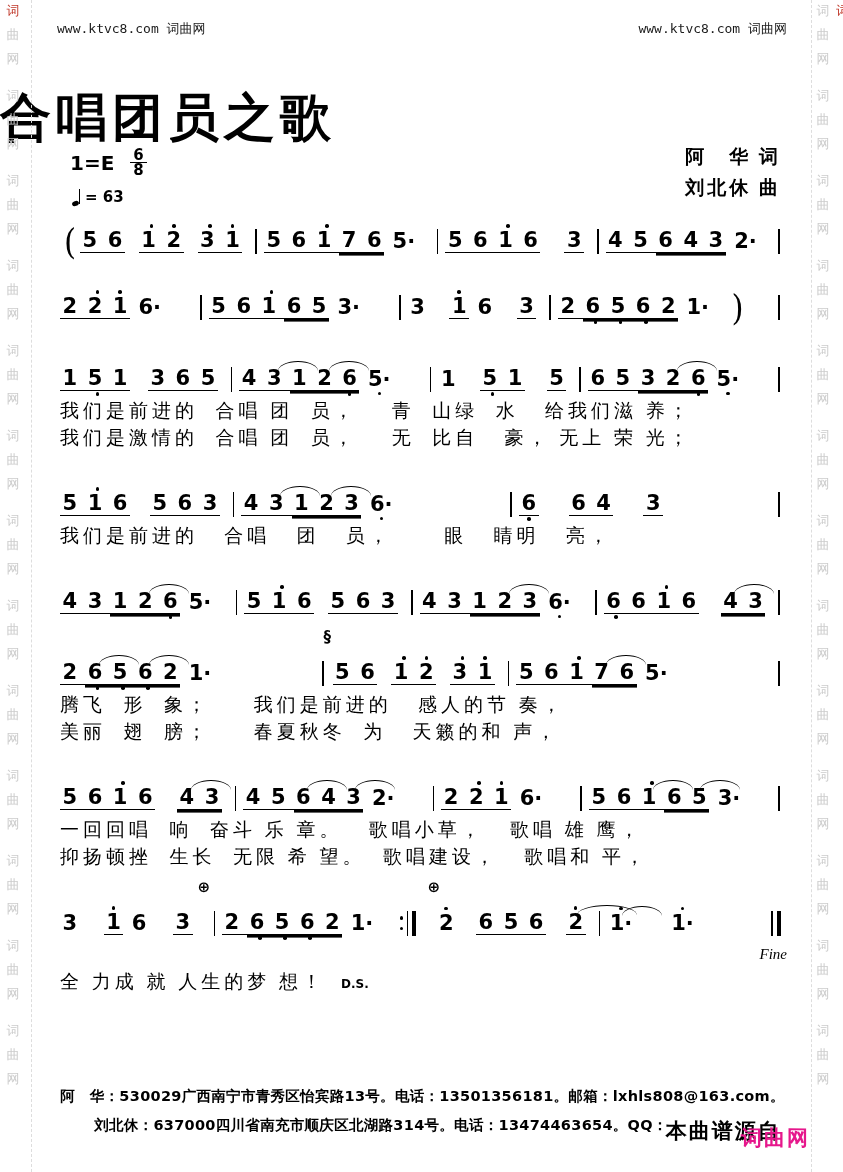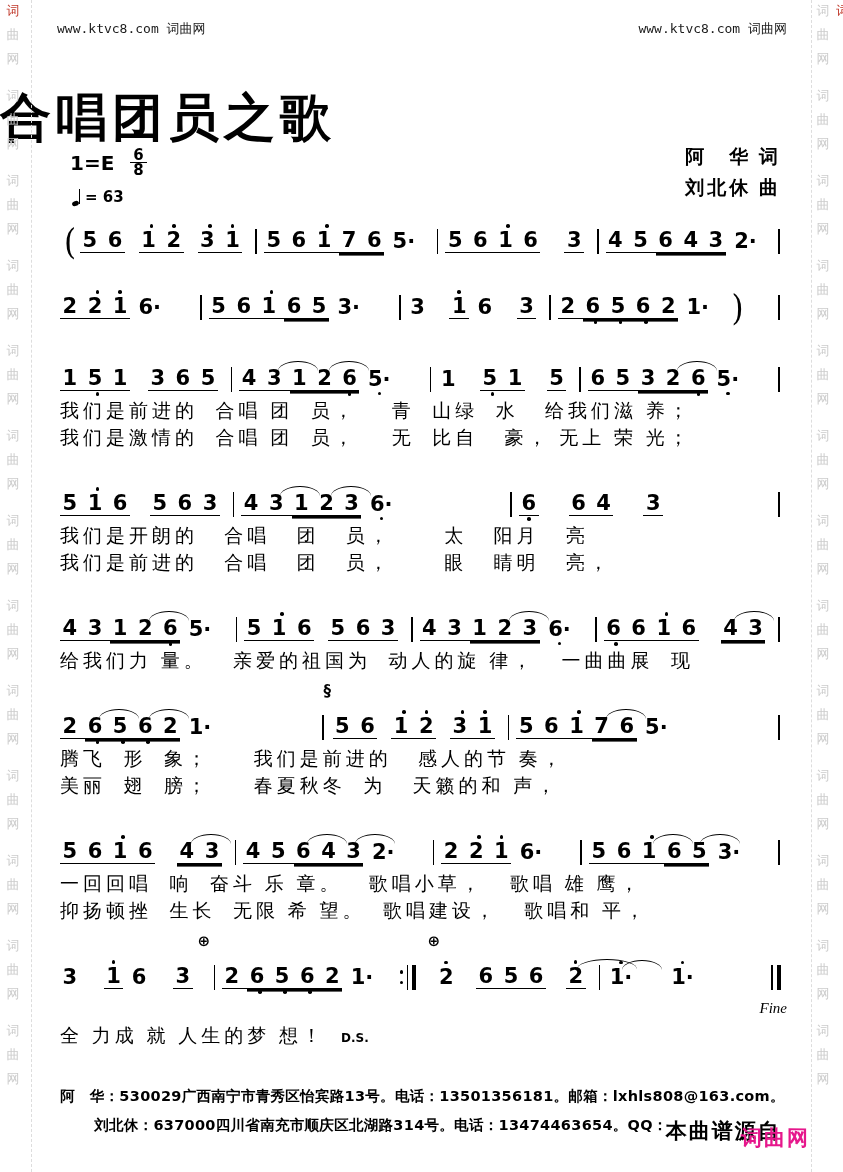--- a/index.html
+++ b/index.html
@@ -704,21 +704,20 @@
         </span>
         <span class="sp" style="width: 24px;"></span>
         <span class="note">
           <span class="slot"></span>
           <span class="dig u1">3</span>
           <span class="slot"></span>
         </span>
         <span class="grow"></span>
         <span class="bar"></span>
       </div>
-      <div class="lyr"><span>我们是开朗的   合唱   团   员，      太   阳月   亮</span></div>
       <div class="lyr"><span>我们是前进的   合唱   团   员，      眼   睛明   亮，</span></div>
     </div>
     <div class="sys s5">
       <div class="notes">
         <span class="note join">
           <span class="slot"></span>
           <span class="dig u1">4</span>
           <span class="slot"></span>
         </span>
         <span class="note join">
@@ -851,21 +850,20 @@
           <span class="dig u2">4</span>
           <span class="slot"></span>
         </span>
         <span class="note">
           <span class="slot"></span>
           <span class="dig u2">3</span>
           <span class="slot"></span>
         </span>
         <span class="bar"></span>
       </div>
-      <div class="lyr"><span>给我们力 量。   亲爱的祖国为  动人的旋 律，   一曲曲展  现</span></div>
     </div>
     <div class="sys s6">
       <div class="notes">
         <span class="note join">
           <span class="slot"></span>
           <span class="dig u1">2</span>
           <span class="slot"></span>
         </span>
         <span class="note join">
           <i class="arc" style="width: 40px;"></i>

